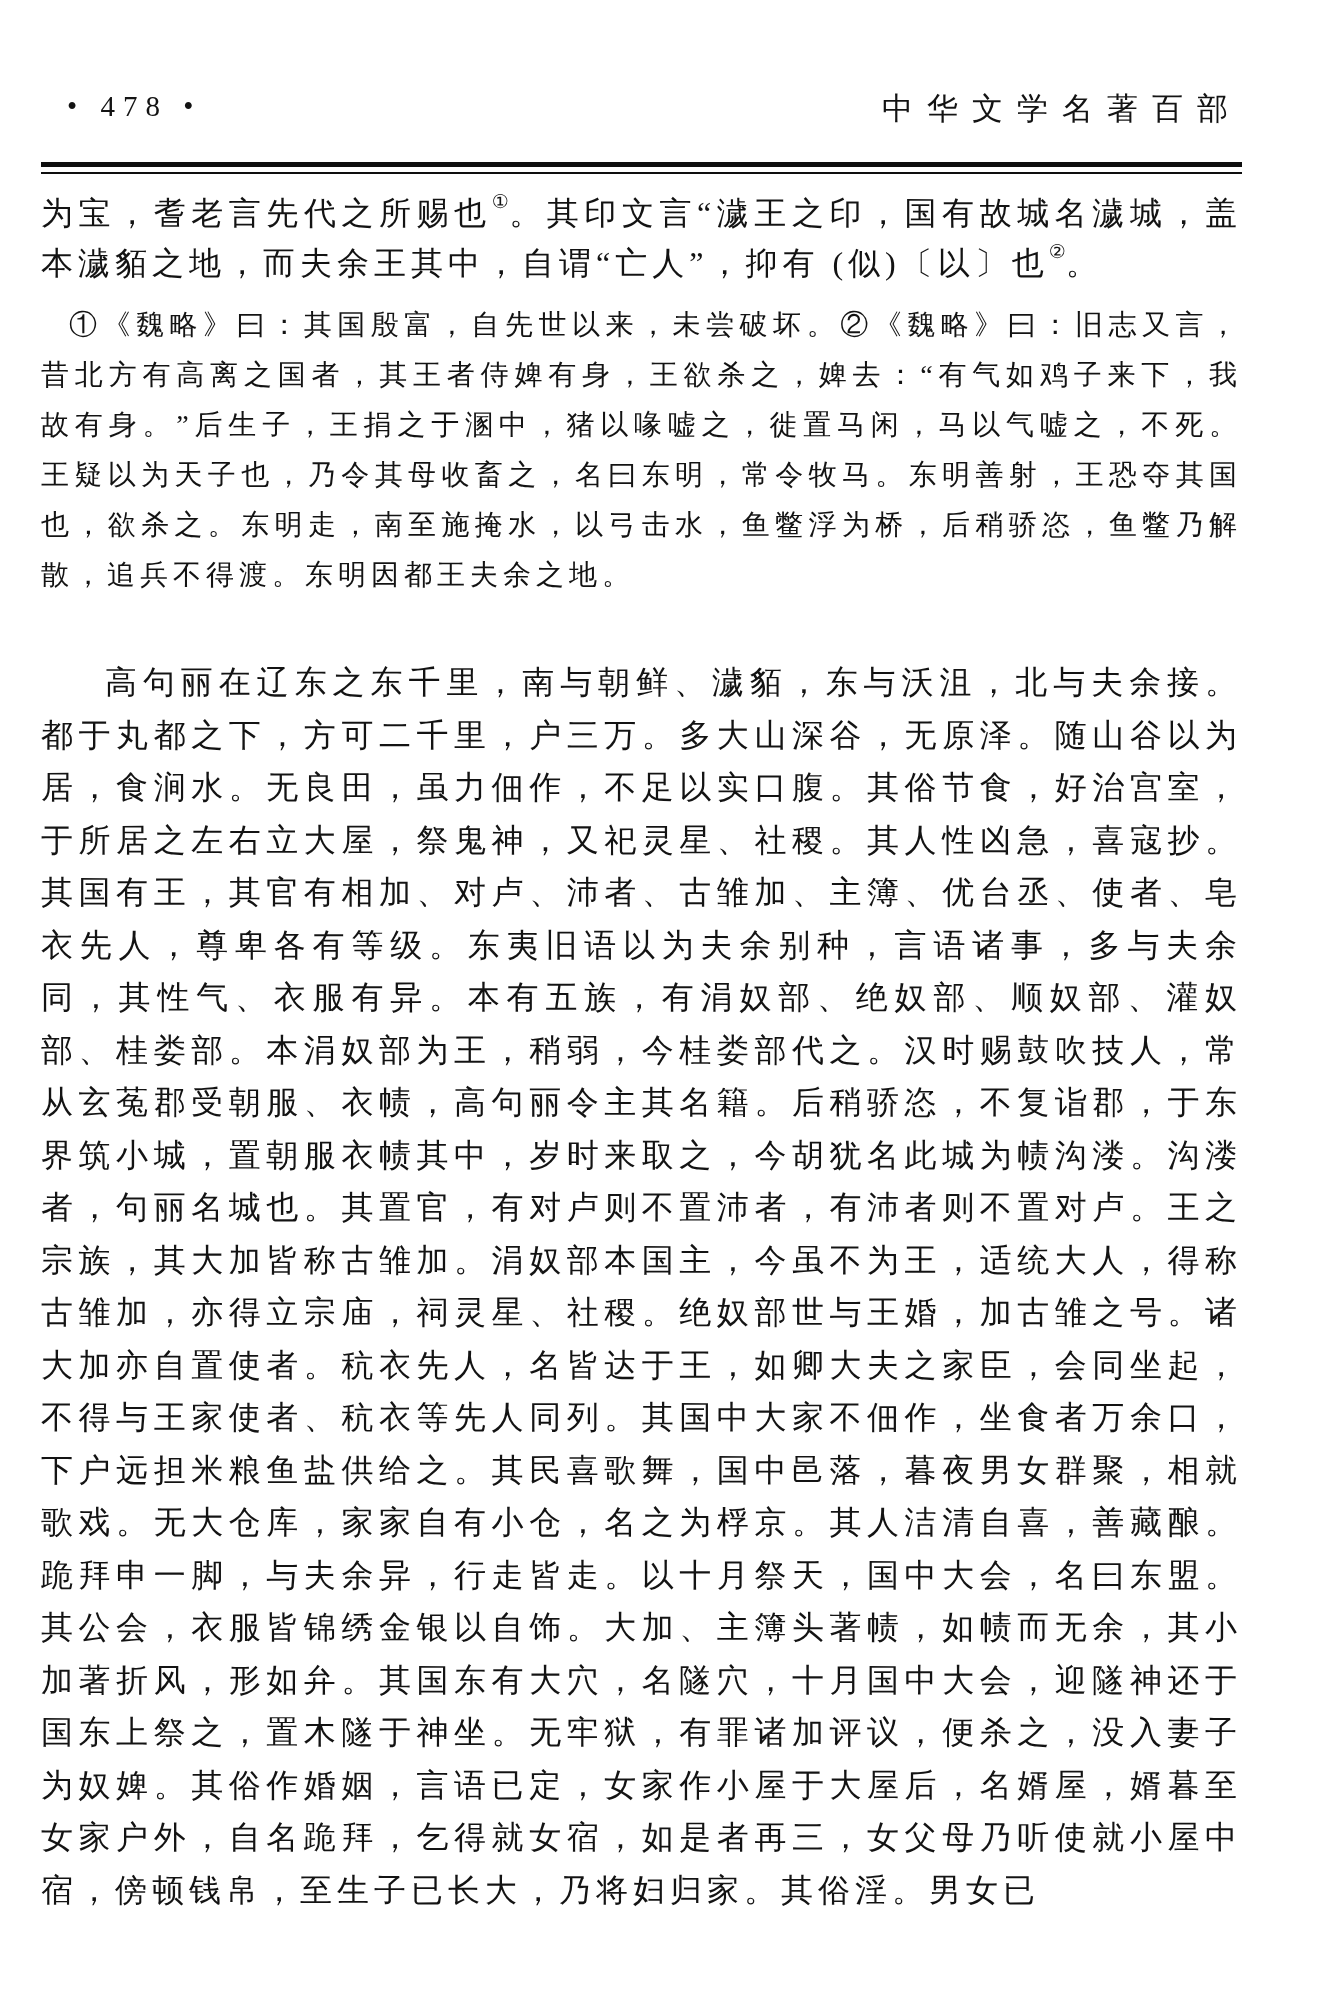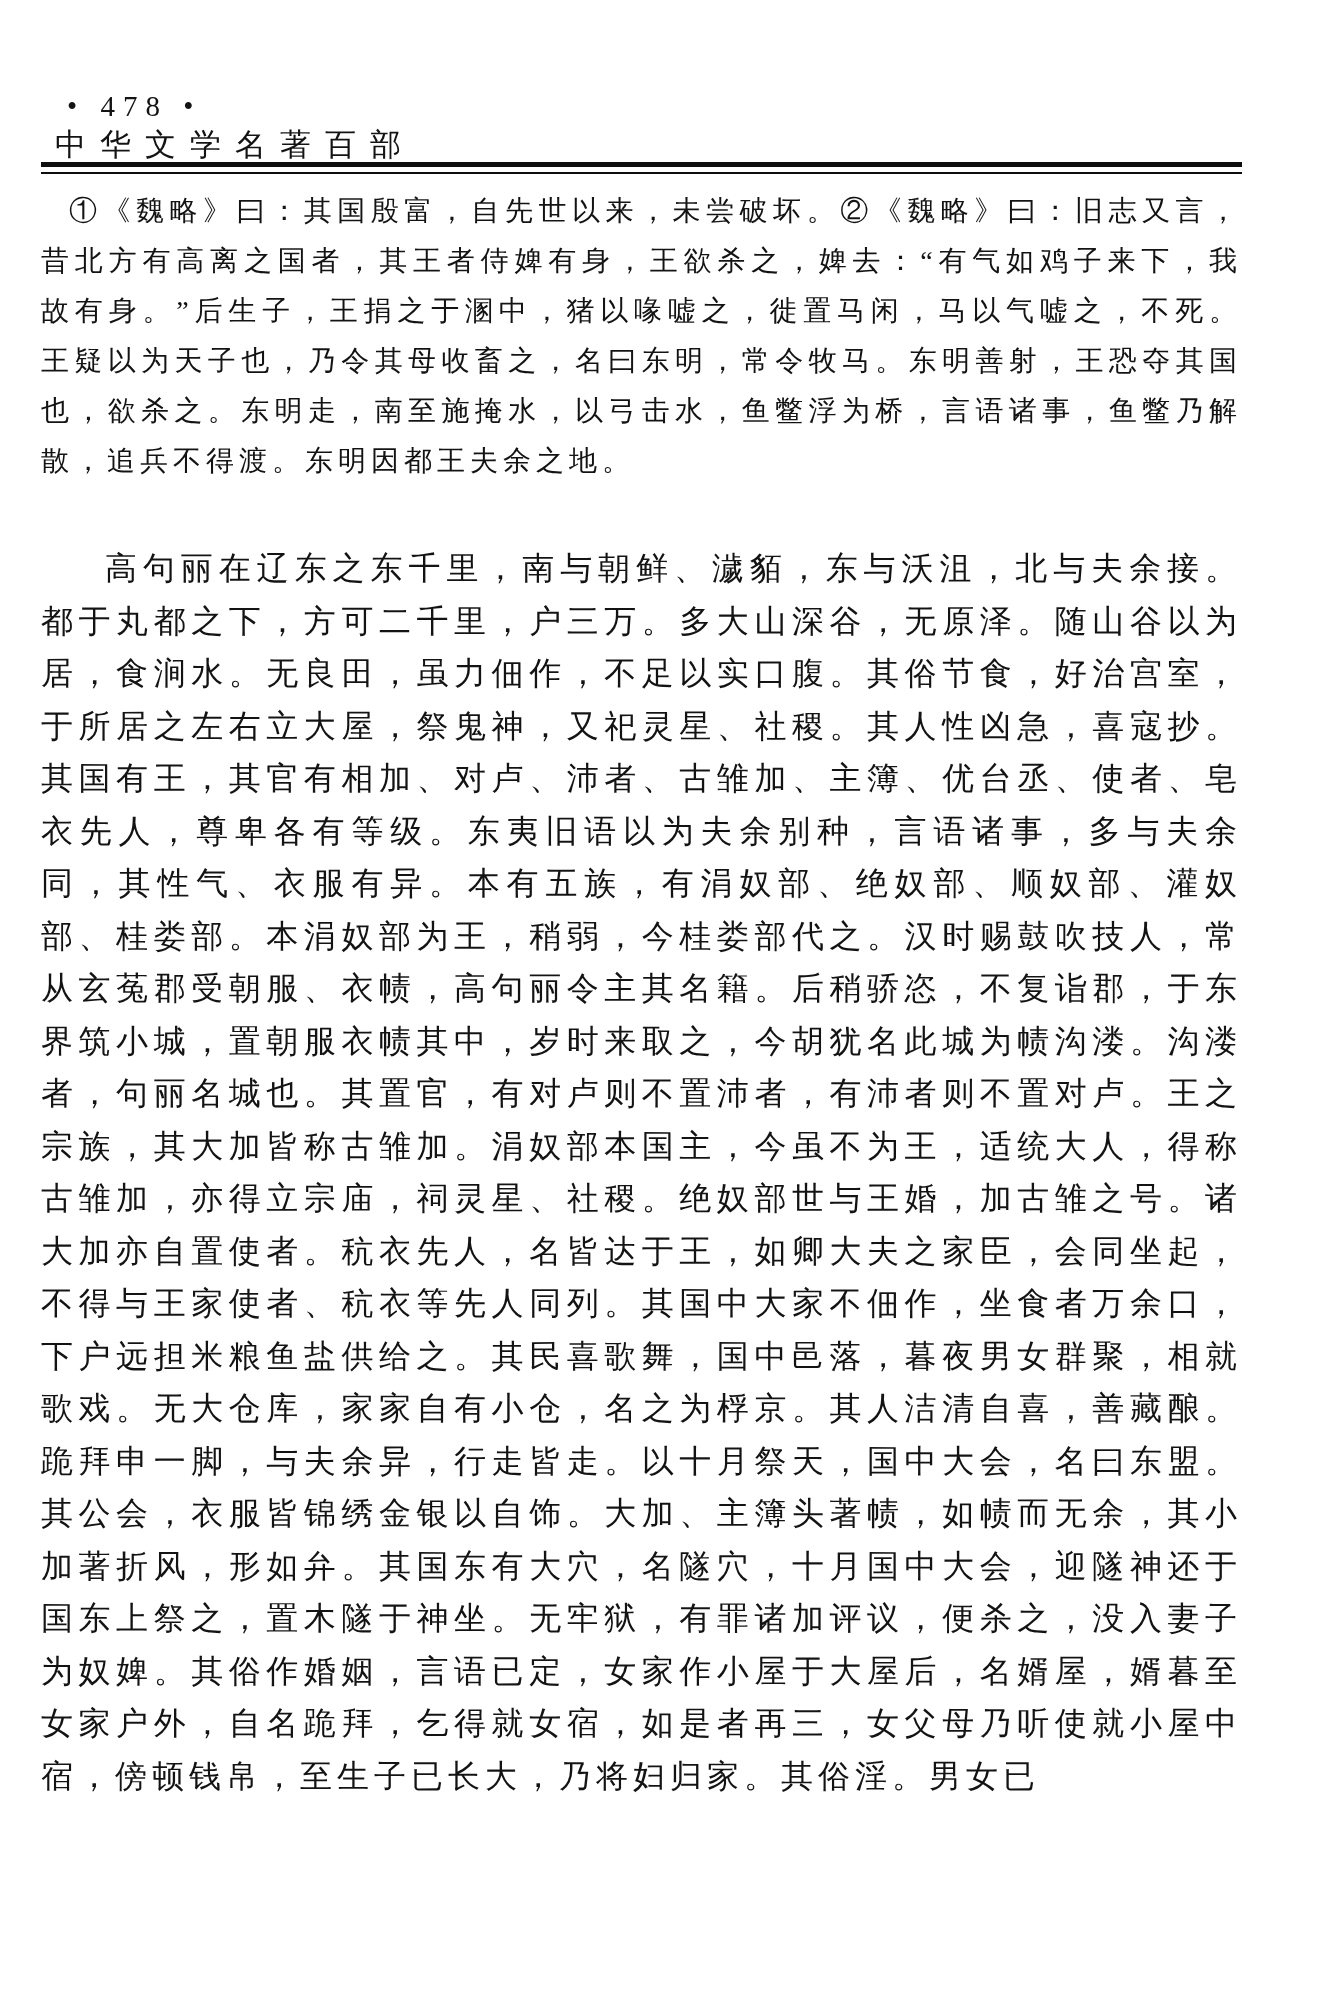--- a/index.html
+++ b/index.html
@@ -31,26 +31,25 @@
     top: 2px;
     font-size: 29px;
     letter-spacing: 8px;
     white-space: nowrap;
   }
   .book-title {
     position: absolute;
     left: 0;
     right: 0;
     top: 0;
-    text-align: left;
+    text-align: right;
     font-size: 31px;
     letter-spacing: 14px;
     text-indent: 14px;
     white-space: nowrap;
-    margin-top: 36px;
   }
   .header-rule {
     margin-top: 30px;
     height: 5px;
     border-top: 5px solid #0e0e0e;
     border-bottom: 2px solid #0e0e0e;
   }
   p.body-text {
     margin: 0;
     font-size: 32px;
@@ -94,18 +93,19 @@
 
 <div class="page">
 
   <div class="page-header">
     <span class="page-number">• 478 •</span>
     <span class="book-title">中华文学名著百部</span>
   </div>
 
   <div class="header-rule"></div>
 
+  <p class="body-text continued"><span>为宝，耆老言先代之所赐也</span><sup class="fn-ref">①</sup><span>。其印文言“濊王之印，国有故城名濊城，盖本濊貊之地，而夫余王其中，自谓“亡人”，抑有 (似)〔以〕也</span><sup class="fn-ref">②</sup><span>。</span></p>
 
-  <p class="footnote">①《魏略》曰：其国殷富，自先世以来，未尝破坏。②《魏略》曰：旧志又言，昔北方有高离之国者，其王者侍婢有身，王欲杀之，婢去：“有气如鸡子来下，我故有身。”后生子，王捐之于溷中，猪以喙嘘之，徙置马闲，马以气嘘之，不死。王疑以为天子也，乃令其母收畜之，名曰东明，常令牧马。东明善射，王恐夺其国也，欲杀之。东明走，南至施掩水，以弓击水，鱼鳖浮为桥，言语诸事，鱼鳖乃解散，追兵不得渡。东明因都王夫余之地。</p>
+  <p class="footnote">①《魏略》曰：其国殷富，自先世以来，未尝破坏。②《魏略》曰：旧志又言，昔北方有高离之国者，其王者侍婢有身，王欲杀之，婢去：“有气如鸡子来下，我故有身。”后生子，王捐之于溷中，猪以喙嘘之，徙置马闲，马以气嘘之，不死。王疑以为天子也，乃令其母收畜之，名曰东明，常令牧马。东明善射，王恐夺其国也，欲杀之。东明走，南至施掩水，以弓击水，鱼鳖浮为桥，后稍骄恣，鱼鳖乃解散，追兵不得渡。东明因都王夫余之地。</p>
 
   <p class="main-para">高句丽在辽东之东千里，南与朝鲜、濊貊，东与沃沮，北与夫余接。都于丸都之下，方可二千里，户三万。多大山深谷，无原泽。随山谷以为居，食涧水。无良田，虽力佃作，不足以实口腹。其俗节食，好治宫室，于所居之左右立大屋，祭鬼神，又祀灵星、社稷。其人性凶急，喜寇抄。其国有王，其官有相加、对卢、沛者、古雏加、主簿、优台丞、使者、皂衣先人，尊卑各有等级。东夷旧语以为夫余别种，言语诸事，多与夫余同，其性气、衣服有异。本有五族，有涓奴部、绝奴部、顺奴部、灌奴部、桂娄部。本涓奴部为王，稍弱，今桂娄部代之。汉时赐鼓吹技人，常从玄菟郡受朝服、衣帻，高句丽令主其名籍。后稍骄恣，不复诣郡，于东界筑小城，置朝服衣帻其中，岁时来取之，今胡犹名此城为帻沟溇。沟溇者，句丽名城也。其置官，有对卢则不置沛者，有沛者则不置对卢。王之宗族，其大加皆称古雏加。涓奴部本国主，今虽不为王，适统大人，得称古雏加，亦得立宗庙，祠灵星、社稷。绝奴部世与王婚，加古雏之号。诸大加亦自置使者。秔衣先人，名皆达于王，如卿大夫之家臣，会同坐起，不得与王家使者、秔衣等先人同列。其国中大家不佃作，坐食者万余口，下户远担米粮鱼盐供给之。其民喜歌舞，国中邑落，暮夜男女群聚，相就歌戏。无大仓库，家家自有小仓，名之为桴京。其人洁清自喜，善藏酿。跪拜申一脚，与夫余异，行走皆走。以十月祭天，国中大会，名曰东盟。其公会，衣服皆锦绣金银以自饰。大加、主簿头著帻，如帻而无余，其小加著折风，形如弁。其国东有大穴，名隧穴，十月国中大会，迎隧神还于国东上祭之，置木隧于神坐。无牢狱，有罪诸加评议，便杀之，没入妻子为奴婢。其俗作婚姻，言语已定，女家作小屋于大屋后，名婿屋，婿暮至女家户外，自名跪拜，乞得就女宿，如是者再三，女父母乃听使就小屋中宿，傍顿钱帛，至生子已长大，乃将妇归家。其俗淫。男女已</p>
 
 </div>
 
 </body></html>

